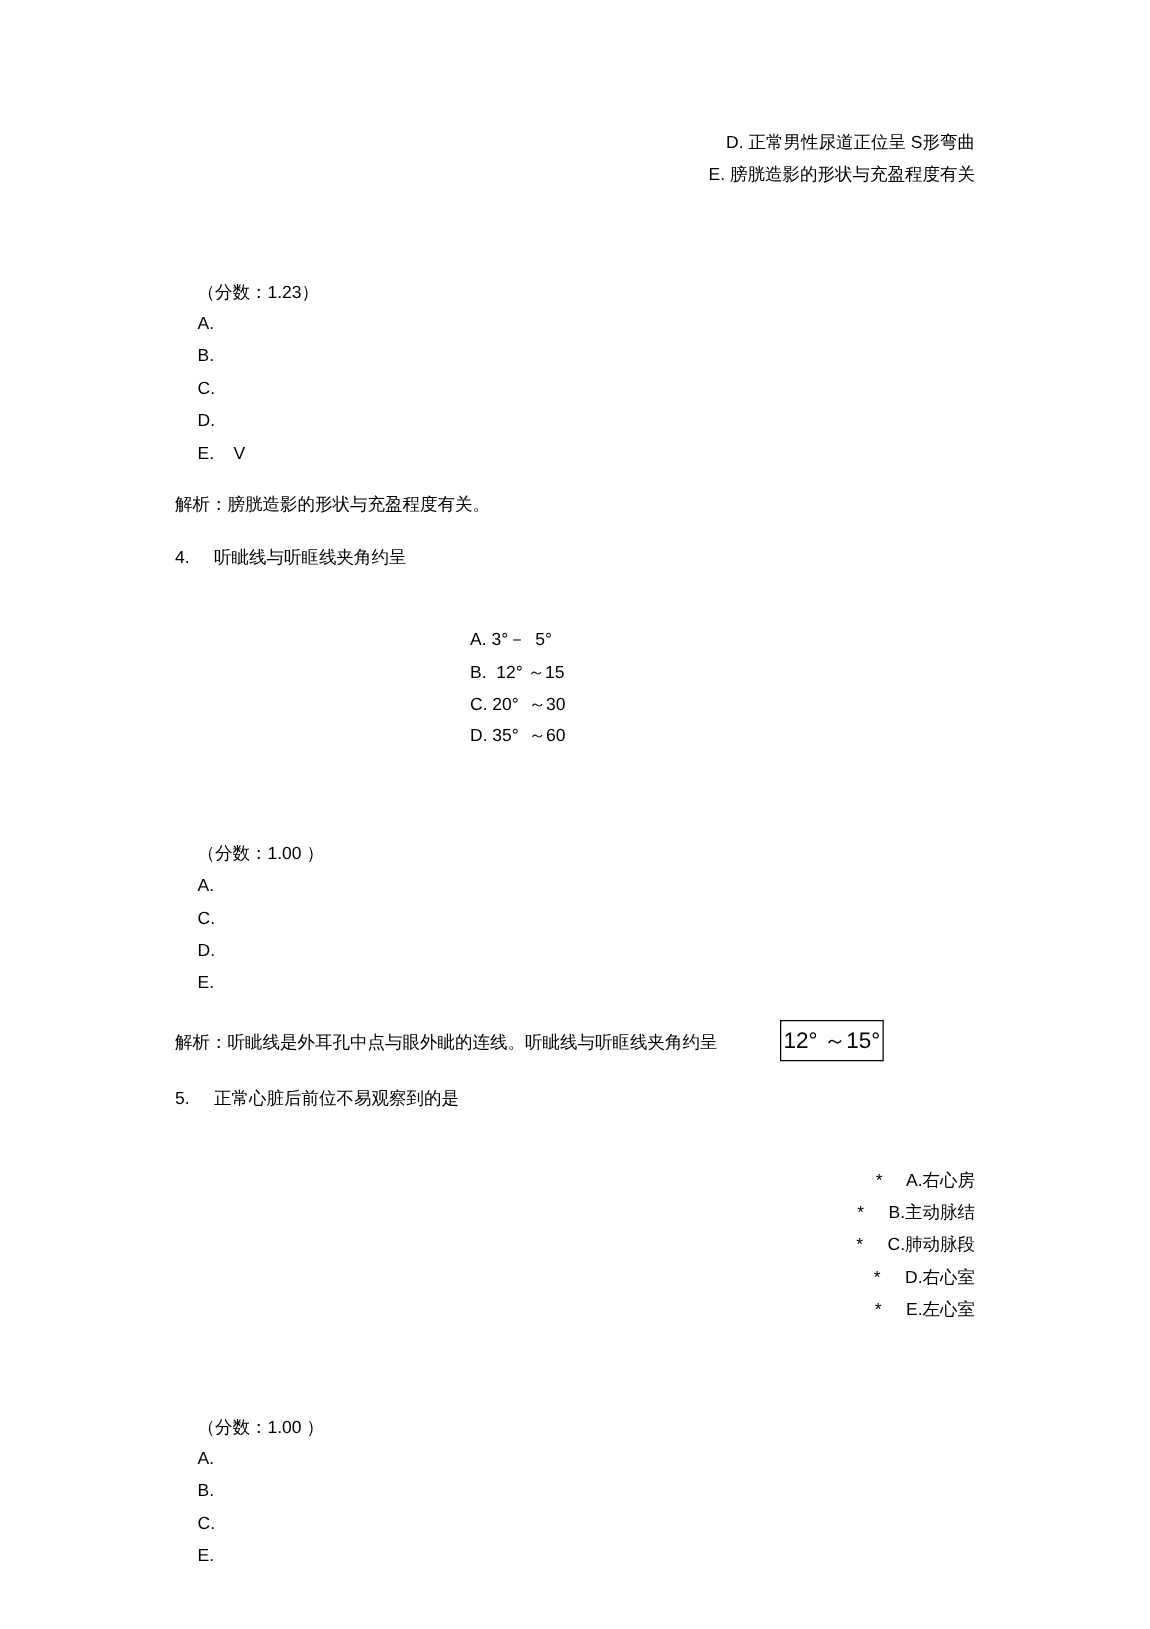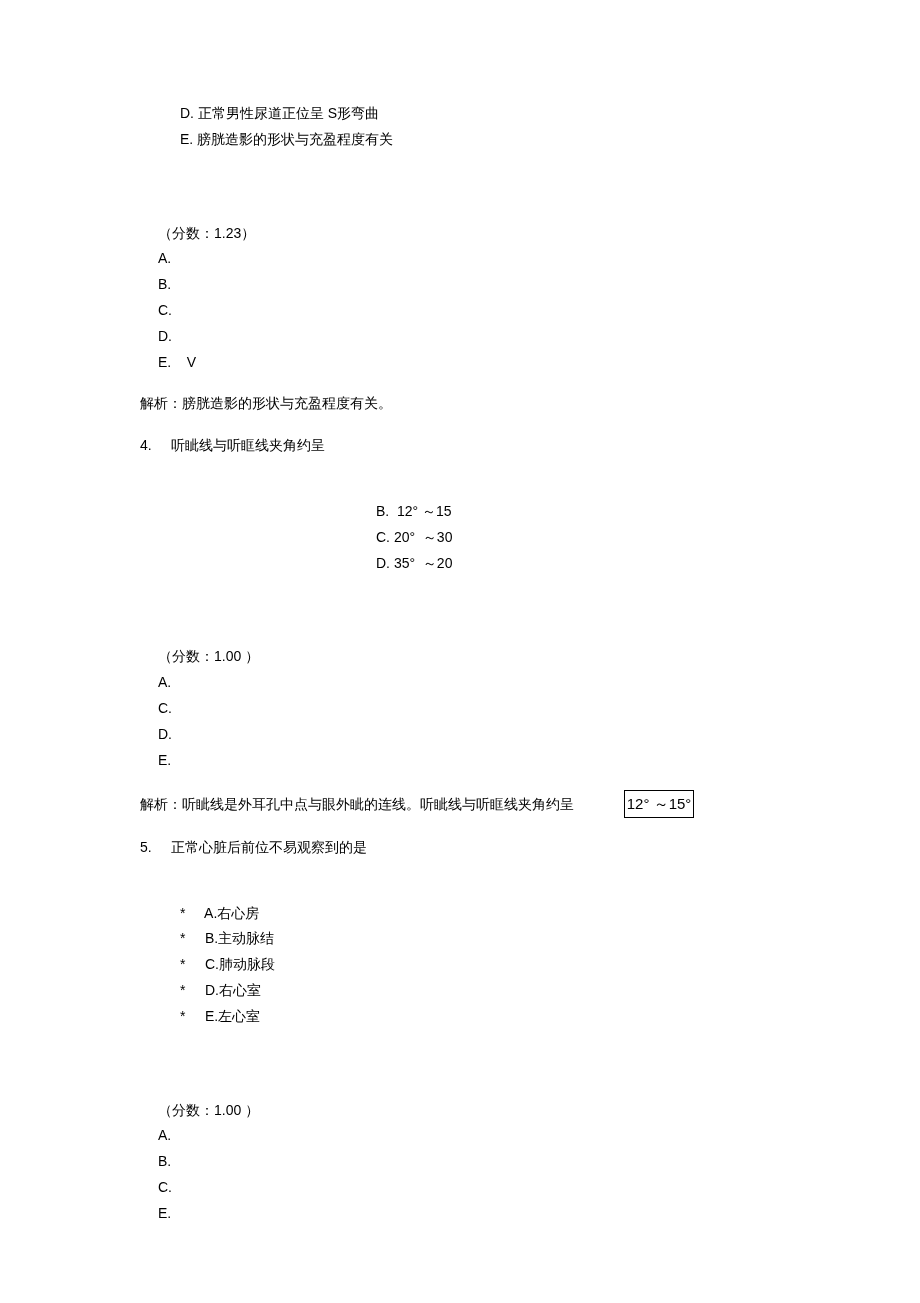--- a/index.html
+++ b/index.html
@@ -7,30 +7,30 @@
       font-size: 14px;
       line-height: 1.7;
       color: #000;
       background: #fff;
       margin: 0;
       padding: 100px 140px 60px 140px;
       width: 920px;
       box-sizing: border-box;
     }
     .line { margin: 2px 0; }
-    .indent-1 { padding-left: 40px; }
+    .indent-1 { padding-left: 40px; text-align: right; }
     .answer-block { padding-left: 18px; }
     .q4-opts { padding-left: 236px; }
     .spacer { height: 22px; }
     .spacer-big { height: 66px; }
     .border-box {
       border: 1px solid #000;
       padding: 0 2px;
       display: inline-block;
-      font-size: 15px;
+      font-size: 18px;
     }
     .no-wrap { white-space: pre; }
     .qline { margin: 18px 0; }
   </style>
 </head>
 <body>
 
 <div class="line indent-1">D.  正常男性尿道正位呈 S形弯曲</div>
 <div class="line indent-1">E.  膀胱造影的形状与充盈程度有关</div>
 
@@ -44,23 +44,24 @@
   <div class="line">D.</div>
   <div class="line no-wrap">E.    V</div>
 </div>
 <div class="qline">解析：膀胱造影的形状与充盈程度有关。</div>
 
 <div class="qline no-wrap">4.     听眦线与听眶线夹角约呈</div>
 
 <div class="spacer"></div>
 
 <div class="q4-opts">
+  <div class="line no-wrap">A. 3°－  5°</div>
   <div class="line no-wrap">B.  12° ～15</div>
   <div class="line no-wrap">C. 20°  ～30</div>
-  <div class="line no-wrap">D. 35°  ～20</div>
+  <div class="line no-wrap">D. 35°  ～60</div>
 </div>
 
 <div class="spacer-big"></div>
 
 <div class="answer-block">
   <div class="line">（分数：1.00 ）</div>
   <div class="line">A.</div>
   <div class="line">C.</div>
   <div class="line">D.</div>
   <div class="line">E.</div>

